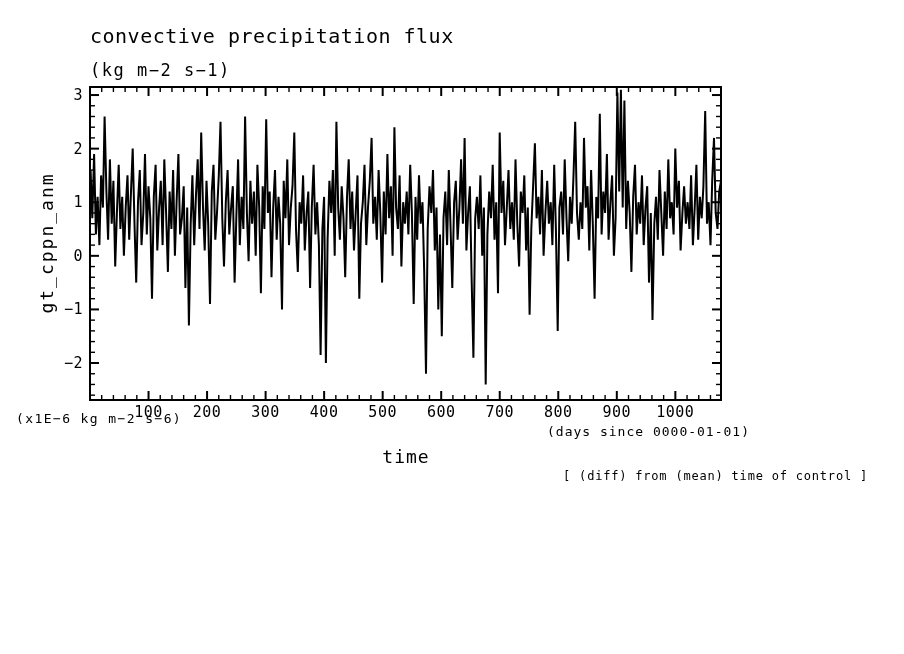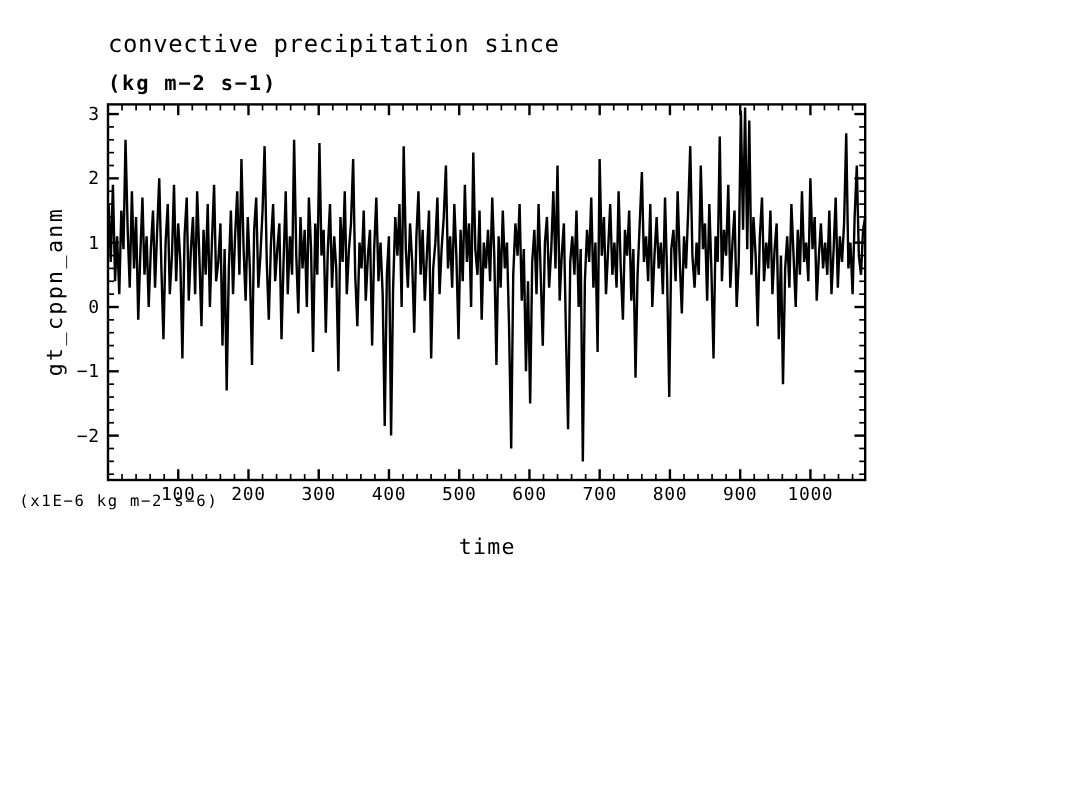--- a/index.html
+++ b/index.html
@@ -1,21 +1,21 @@
 <!DOCTYPE html>
 <html><head>
 <meta charset="utf-8">
 <style>
   html,body{margin:0;padding:0;}
   body{width:904px;height:654px;background:#ffffff;overflow:hidden;
        font-family:"DejaVu Sans Mono", monospace;color:#000;}
   #canvas{position:relative;width:904px;height:654px;background:#fff;}
   .ann{position:absolute;white-space:nowrap;}
   #title{left:90px;top:24px;font-size:20px;letter-spacing:0.5px;}
-  #subtitle{left:90px;top:60px;font-size:17px;letter-spacing:1.5px;font-weight:bold;}
+  #subtitle{left:90px;top:60px;font-size:17px;letter-spacing:1.5px;}
   #run-label{right:182px;top:62px;font-size:14px;letter-spacing:2px;}
   #y-axis-label{left:46px;top:243px;font-size:18px;letter-spacing:2px;
       transform:translate(-50%,-50%) rotate(-90deg);}
   #unit-note{left:16px;top:411px;font-size:13px;letter-spacing:1.4px;}
   #days-note{right:154px;top:424px;font-size:13px;letter-spacing:1px;}
   #x-axis-label{left:406px;top:446px;font-size:18px;letter-spacing:1px;transform:translateX(-50%);}
   #caption{right:36px;top:469px;font-size:12px;letter-spacing:0.8px;}
   svg{position:absolute;left:0;top:0;}
 </style>
 </head>
@@ -200,18 +200,20 @@
       <line x1="90" y1="148.63527397260273" x2="99" y2="148.63527397260273" stroke="#000" stroke-width="2"></line>
       <line x1="721" y1="148.63527397260273" x2="712" y2="148.63527397260273" stroke="#000" stroke-width="2"></line>
       <text x="83" y="153.63527397260273" text-anchor="end" font-size="15" font-family="&quot;DejaVu Sans Mono&quot;, monospace" letter-spacing="0.5" fill="#000">2</text>
       <line x1="90" y1="95.03938356164383" x2="99" y2="95.03938356164383" stroke="#000" stroke-width="2"></line>
       <line x1="721" y1="95.03938356164383" x2="712" y2="95.03938356164383" stroke="#000" stroke-width="2"></line>
       <text x="83" y="100.03938356164383" text-anchor="end" font-size="15" font-family="&quot;DejaVu Sans Mono&quot;, monospace" letter-spacing="0.5" fill="#000">3</text>
       <rect x="90" y="87" width="631" height="313" fill="none" stroke="#000" stroke-width="2"></rect>
       <polyline points="90.6,170.1 92.3,218.3 94.1,154.0 95.9,234.4 97.6,196.9 99.4,245.1 101.1,175.4 102.9,207.6 104.6,116.5 106.4,191.5 108.1,239.7 109.9,159.4 111.7,223.7 113.4,180.8 115.2,266.5 116.9,213.0 118.7,164.7 120.4,229.0 122.2,196.9 123.9,255.8 125.7,207.6 127.5,175.4 129.2,239.7 131.0,191.5 132.7,148.6 134.5,223.7 136.2,282.6 138.0,202.2 139.8,170.1 141.5,245.1 143.3,213.0 145.0,154.0 146.8,234.4 148.5,186.2 150.3,218.3 152.0,298.7 153.8,196.9 155.6,164.7 157.3,250.5 159.1,207.6 160.8,180.8 162.6,245.1 164.3,159.4 166.1,213.0 167.9,271.9 169.6,191.5 171.4,229.0 173.1,170.1 174.9,255.8 176.6,202.2 178.4,154.0 180.1,234.4 181.9,218.3 183.7,186.2 185.4,288.0 187.2,207.6 188.9,325.5 190.7,223.7 192.4,175.4 194.2,245.1 195.9,196.9 197.7,159.4 199.5,229.0 201.2,132.6 203.0,207.6 204.7,250.5 206.5,180.8 208.2,223.7 210.0,304.1 211.8,191.5 213.5,164.7 215.3,239.7 217.0,213.0 218.8,175.4 220.5,121.8 222.3,218.3 224.0,266.5 225.8,202.2 227.6,170.1 229.3,234.4 231.1,207.6 232.8,186.2 234.6,282.6 236.3,218.3 238.1,159.4 239.8,245.1 241.6,196.9 243.4,229.0 245.1,116.5 246.9,213.0 248.6,261.2 250.4,180.8 252.1,223.7 253.9,191.5 255.7,255.8 257.4,164.7 259.2,207.6 260.9,293.3 262.7,186.2 264.4,229.0 266.2,119.2 267.9,213.0 269.7,191.5 271.5,277.3 273.2,207.6 275.0,170.1 276.7,239.7 278.5,196.9 280.2,223.7 282.0,309.4 283.7,180.8 285.5,218.3 287.3,159.4 289.0,245.1 290.8,207.6 292.5,186.2 294.3,132.6 296.0,229.0 297.8,271.9 299.6,202.2 301.3,223.7 303.1,175.4 304.8,250.5 306.6,213.0 308.3,191.5 310.1,288.0 311.8,207.6 313.6,164.7 315.4,234.4 317.1,202.2 318.9,245.1 320.6,355.0 322.4,229.0 324.1,196.9 325.9,363.0 327.6,239.7 329.4,180.8 331.2,213.0 332.9,170.1 334.7,255.8 336.4,121.8 338.2,207.6 339.9,239.7 341.7,186.2 343.5,218.3 345.2,277.3 347.0,196.9 348.7,159.4 350.5,229.0 352.2,191.5 354.0,250.5 355.7,213.0 357.5,175.4 359.3,298.7 361.0,223.7 362.8,202.2 364.5,164.7 366.3,245.1 368.0,207.6 369.8,180.8 371.6,137.9 373.3,223.7 375.1,196.9 376.8,239.7 378.6,170.1 380.3,213.0 382.1,282.6 383.8,191.5 385.6,234.4 387.4,154.0 389.1,218.3 390.9,186.2 392.6,255.8 394.4,127.2 396.1,207.6 397.9,229.0 399.6,175.4 401.4,266.5 403.2,202.2 404.9,223.7 406.7,191.5 408.4,234.4 410.2,164.7 411.9,213.0 413.7,304.1 415.5,196.9 417.2,239.7 419.0,175.4 420.7,223.7 422.5,202.2 424.2,271.9 426.0,373.7 427.7,229.0 429.5,186.2 431.3,213.0 433.0,170.1 434.8,250.5 436.5,207.6 438.3,309.4 440.0,234.4 441.8,336.2 443.5,218.3 445.3,191.5 447.1,245.1 448.8,170.1 450.6,229.0 452.3,288.0 454.1,202.2 455.8,180.8 457.6,239.7 459.4,207.6 461.1,159.4 462.9,223.7 464.6,137.9 466.4,250.5 468.1,213.0 469.9,186.2 471.6,277.3 473.4,357.7 475.2,218.3 476.9,196.9 478.7,229.0 480.4,175.4 482.2,255.8 483.9,207.6 485.7,384.5 487.4,234.4 489.2,191.5 491.0,218.3 492.7,164.7 494.5,239.7 496.2,202.2 498.0,293.3 499.7,132.6 501.5,213.0 503.3,180.8 505.0,245.1 506.8,207.6 508.5,170.1 510.3,229.0 512.0,202.2 513.8,239.7 515.5,159.4 517.3,223.7 519.1,266.5 520.8,191.5 522.6,213.0 524.3,175.4 526.1,250.5 527.8,207.6 529.6,314.8 531.3,229.0 533.1,186.2 534.9,143.3 536.6,218.3 538.4,196.9 540.1,234.4 541.9,170.1 543.6,255.8 545.4,213.0 547.2,180.8 548.9,223.7 550.7,202.2 552.4,245.1 554.2,164.7 555.9,229.0 557.7,330.9 559.4,207.6 561.2,191.5 563.0,234.4 564.7,159.4 566.5,218.3 568.2,261.2 570.0,196.9 571.7,223.7 573.5,175.4 575.2,121.8 577.0,213.0 578.8,239.7 580.5,202.2 582.3,229.0 584.0,137.9 585.8,207.6 587.5,186.2 589.3,250.5 591.1,170.1 592.8,223.7 594.6,298.7 596.3,196.9 598.1,218.3 599.8,113.8 601.6,234.4 603.3,191.5 605.1,213.0 606.9,154.0 608.6,239.7 610.4,202.2 612.1,175.4 613.9,255.8 615.6,218.3 617.4,92.4 619.2,191.5 620.9,89.7 622.7,207.6 624.4,100.4 626.2,229.0 627.9,180.8 629.7,213.0 631.4,271.9 633.2,196.9 635.0,164.7 636.7,234.4 638.5,202.2 640.2,223.7 642.0,175.4 643.7,245.1 645.5,207.6 647.2,186.2 649.0,282.6 650.8,213.0 652.5,320.1 654.3,223.7 656.0,196.9 657.8,239.7 659.5,170.1 661.3,213.0 663.1,255.8 664.8,191.5 666.6,229.0 668.3,159.4 670.1,218.3 671.8,202.2 673.6,234.4 675.3,148.6 677.1,207.6 678.9,180.8 680.6,250.5 682.4,213.0 684.1,186.2 685.9,223.7 687.6,202.2 689.4,229.0 691.1,175.4 692.9,245.1 694.7,207.6 696.4,164.7 698.2,239.7 699.9,196.9 701.7,218.3 703.4,186.2 705.2,111.1 707.0,223.7 708.7,202.2 710.5,245.1 712.2,180.8 714.0,137.9 715.7,213.0 717.5,229.0 719.2,191.5 721.0,180.8" fill="none" stroke="#000000" stroke-width="2" stroke-linejoin="miter"></polyline>
     </svg>
 
-  <div class="ann" id="title">convective precipitation since</div>
+  <div class="ann" id="title">convective precipitation flux</div>
   <div class="ann" id="subtitle">(kg m−2 s−1)</div>
   <div class="ann" id="y-axis-label">gt_cppn_anm</div>
   <div class="ann" id="unit-note">(x1E−6 kg m−2 s−6)</div>
+  <div class="ann" id="days-note">(days since 0000-01-01)</div>
   <div class="ann" id="x-axis-label">time</div>
+  <div class="ann" id="caption">[ (diff) from (mean) time of control ]</div>
 </div>
 
 </body></html>

